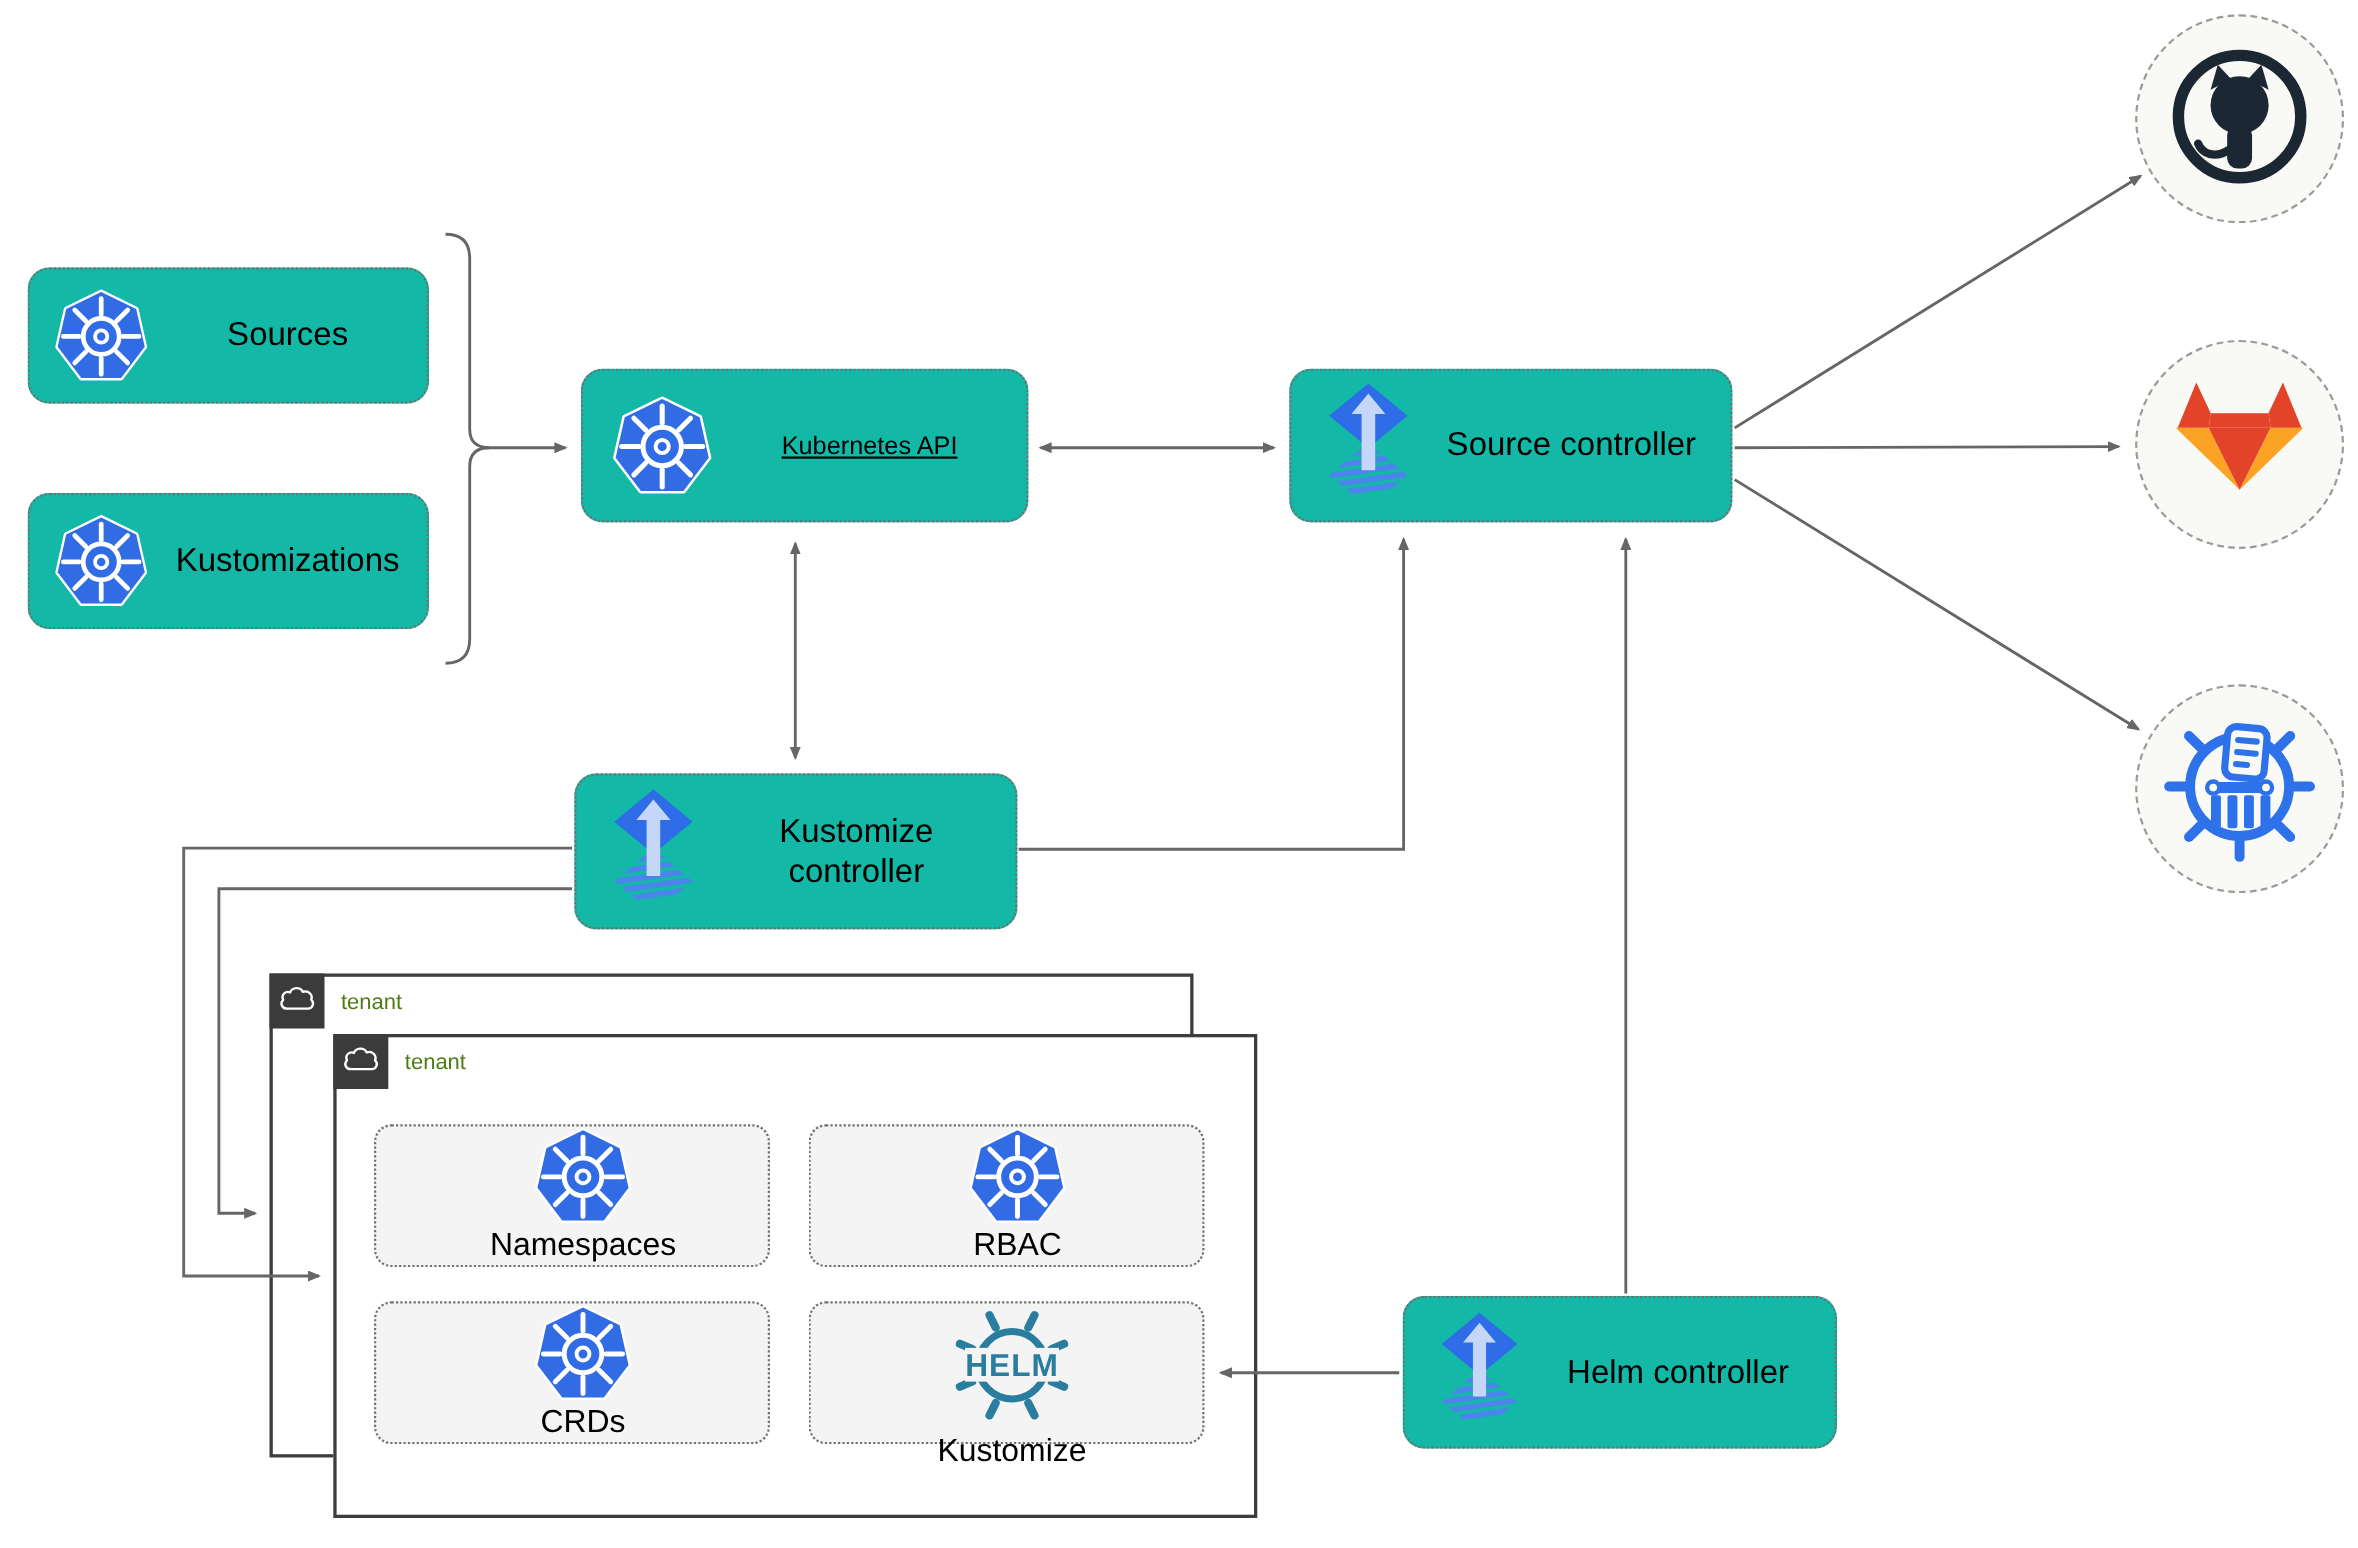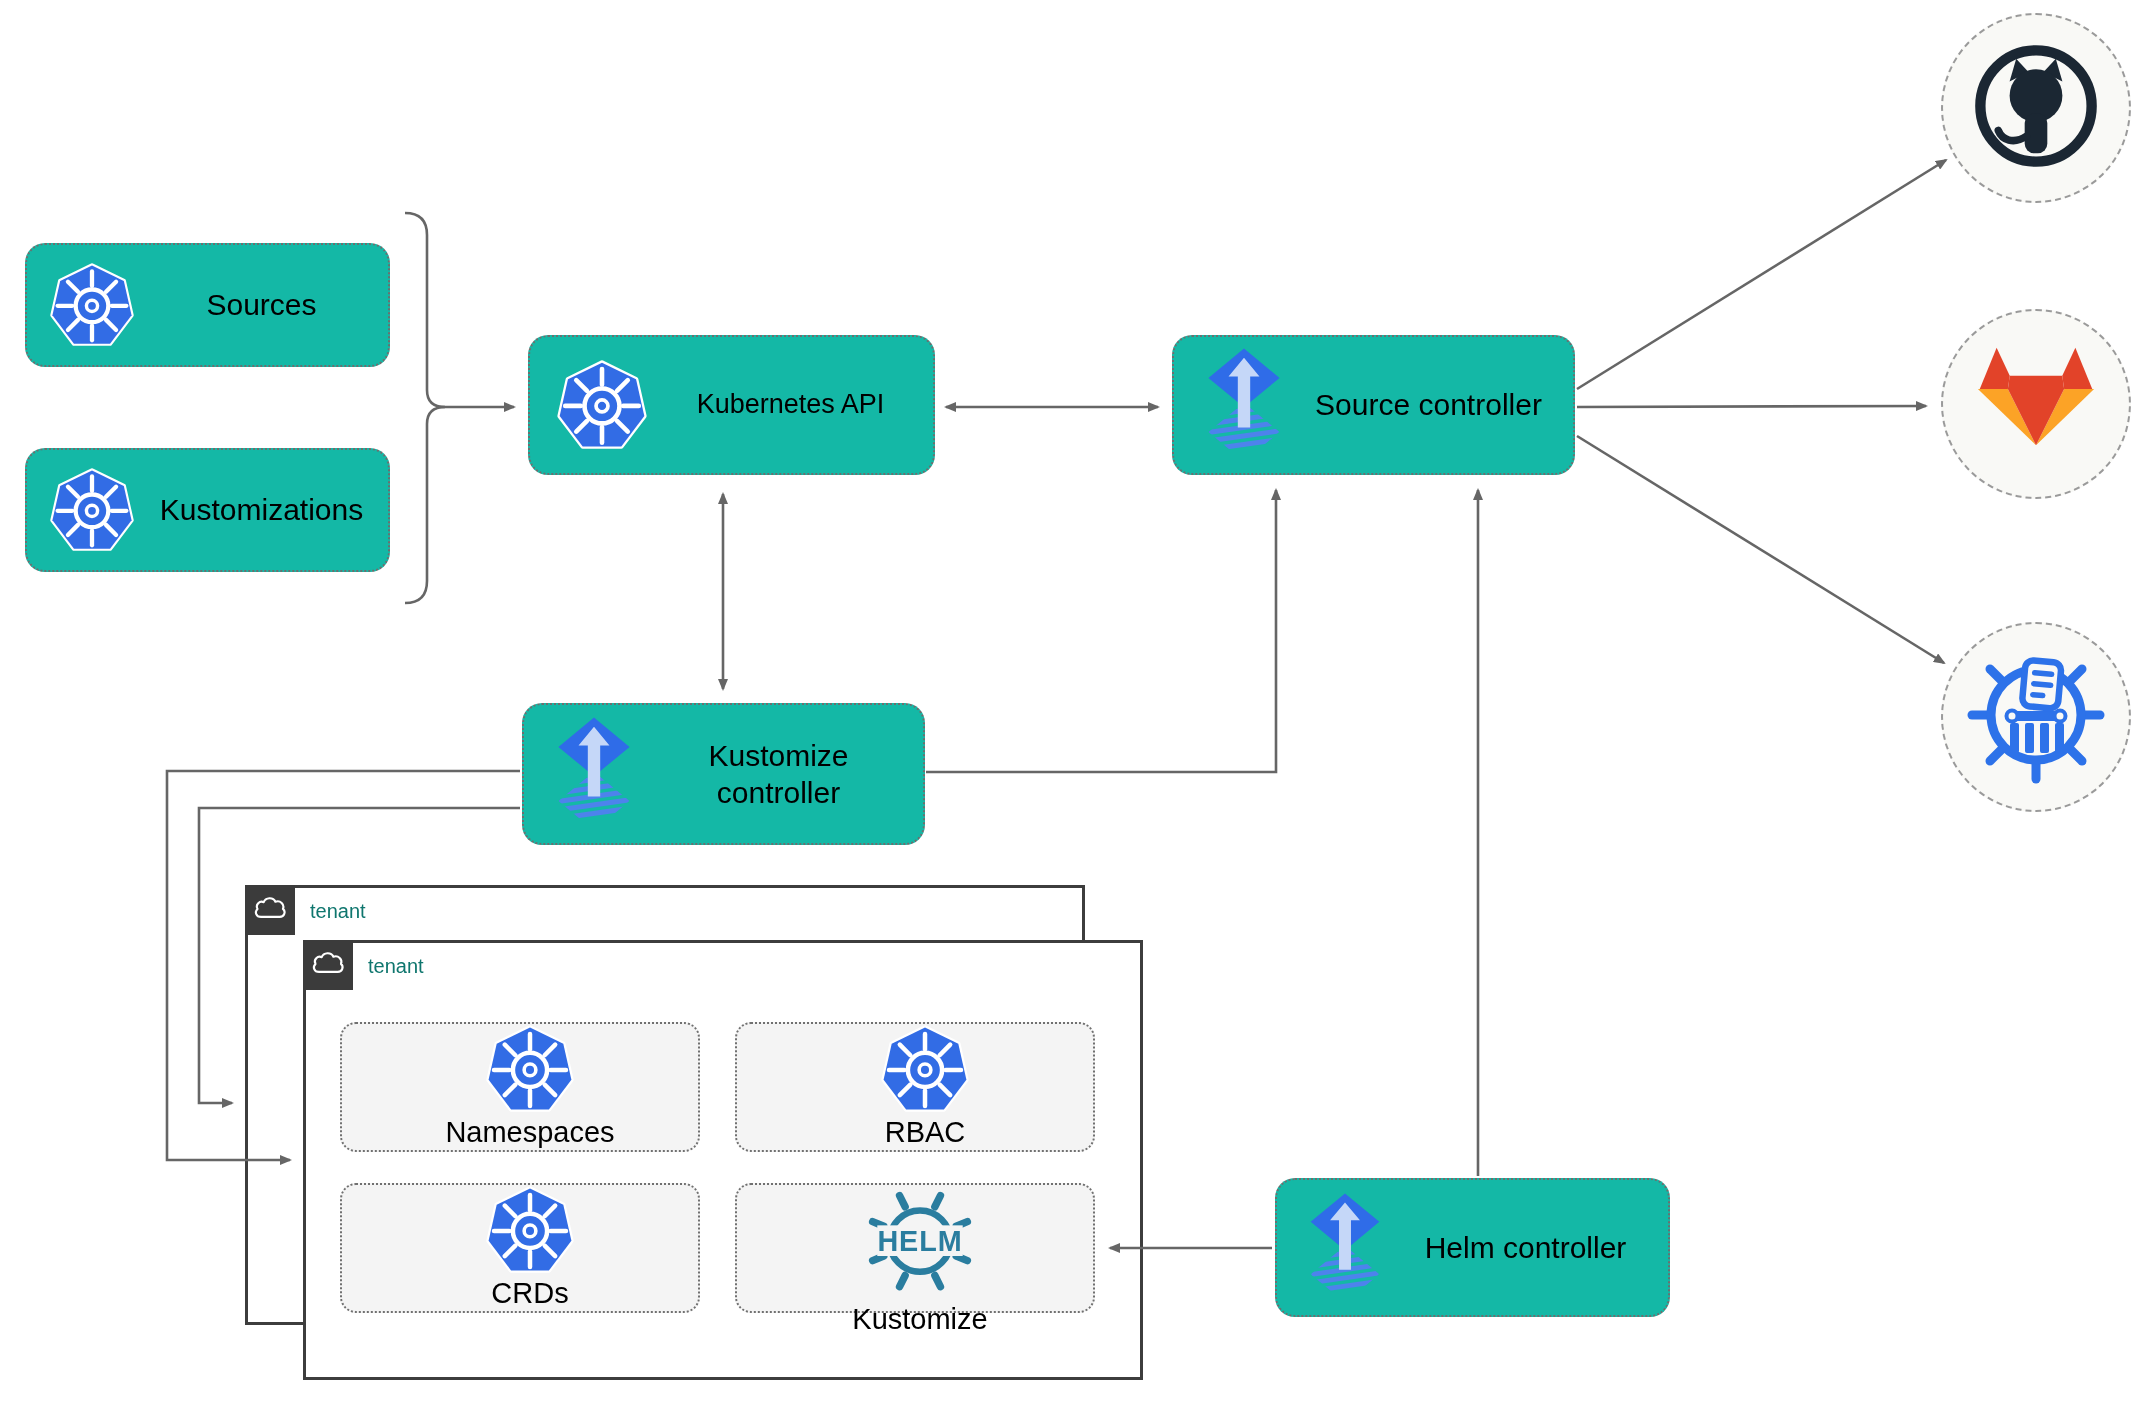--- a/index.html
+++ b/index.html
@@ -7,34 +7,34 @@
 
   
   .node{position:absolute;background:#14b8a6;border:2px dotted #6e6e6e;border-radius:20px;
         display:flex;align-items:center;z-index:2;box-sizing:border-box;}
   .node-icon{flex:0 0 auto;display:flex;align-items:flex-end;justify-content:center;}
   .node-label{flex:1 1 auto;text-align:center;font-size:30px;color:#000;line-height:1.25;}
 
   .box-sources{left:25px;top:243px;width:365px;height:124px;padding-left:22px;}
   .box-kustomizations{left:25px;top:448px;width:365px;height:124px;padding-left:22px;}
   .box-api{left:528px;top:335px;width:407px;height:140px;padding-left:26px;}
-  .box-api .node-label{white-space:nowrap;font-size:27px;}
+  .box-api .node-label{white-space:nowrap;font-size:23px;text-decoration:underline;}
   .box-source-ctrl{left:1172px;top:335px;width:403px;height:140px;padding-left:30px;}
   .box-kustomize-ctrl{left:522px;top:703px;width:403px;height:142px;padding-left:30px;}
   .box-helm-ctrl{left:1275px;top:1178px;width:395px;height:139px;padding-left:30px;}
   .two-line{width:230px;margin:0 auto;flex:none;}
   .ctrl-spacer{flex:1;}
 
   
   .tenant{position:absolute;background:#ffffff;border:3px solid #3d3d3d;box-sizing:border-box;}
   .tenant-back{left:245px;top:885px;width:840px;height:440px;z-index:1;}
   .tenant-front{left:303px;top:940px;width:840px;height:440px;z-index:2;}
   .tenant-header{position:absolute;left:-3px;top:-3px;width:50px;height:50px;background:#3b3b3b;
         display:flex;align-items:center;justify-content:center;}
-  .tenant-label{position:absolute;left:62px;top:12px;font-size:20px;color:#0f766e;}
+  .tenant-label{position:absolute;left:62px;top:12px;font-size:20px;color:#4d7c0f;}
 
   
   .resource{position:absolute;background:#f4f4f4;border:2px dotted #707070;border-radius:16px;
         display:flex;align-items:center;z-index:3;box-sizing:border-box;padding-left:20px;flex-direction:column;}
   .resource .node-label{font-size:29px;}
   .res-namespaces{left:340px;top:1022px;width:360px;height:130px;}
   .res-rbac{left:735px;top:1022px;width:360px;height:130px;}
   .res-crds{left:340px;top:1183px;width:360px;height:130px;}
   .res-releases{left:735px;top:1183px;width:360px;height:130px;padding-left:10px;}
 

